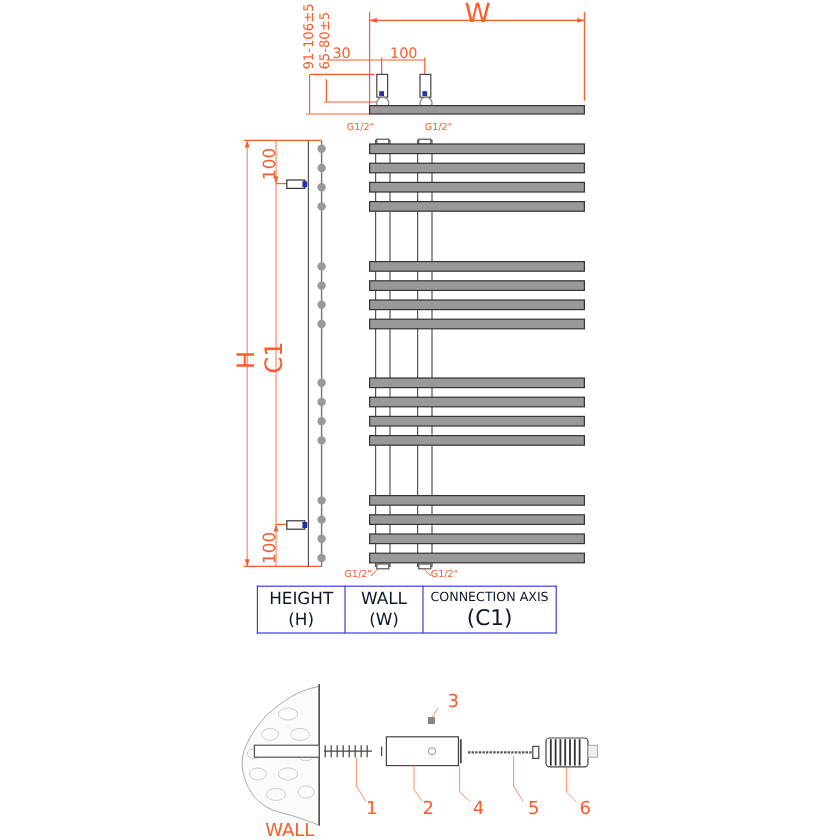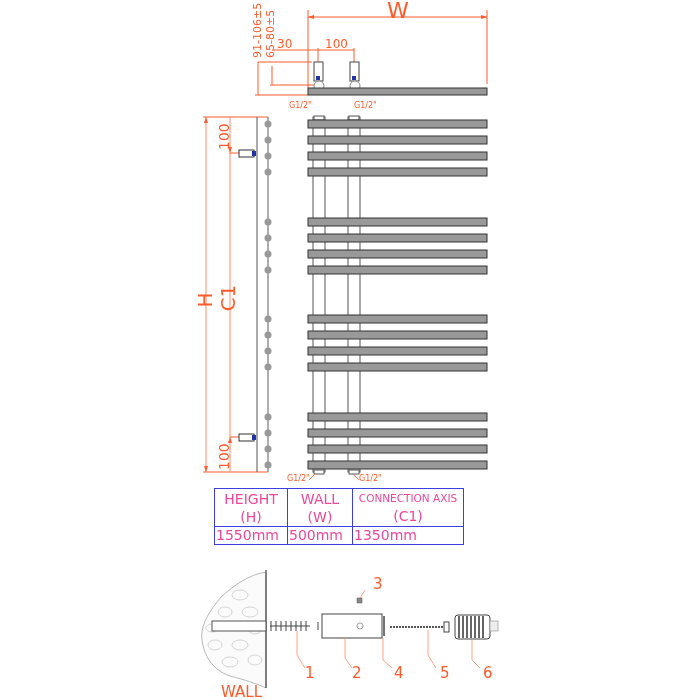--- a/index.html
+++ b/index.html
@@ -1,21 +1,21 @@
 <!DOCTYPE html>
 <html><head>
 <meta charset="utf-8">
 <style>
   html, body { margin: 0; padding: 0; background: #ffffff; }
   body { width: 700px; height: 700px; position: relative; overflow: hidden; font-family: "Liberation Sans", sans-serif; }
   svg.drawing { position: absolute; left: 0; top: 0; }
   .dim { font-family: "DejaVu Sans", sans-serif; fill: #ff5a2a; }
   .spec-table {
     position: absolute; left: 214px; top: 488px; width: 250px;
-    border-collapse: collapse; color: #ec4899;
+    border-collapse: collapse; color: #0f172a;
     font-family: "DejaVu Sans", sans-serif;
   }
   .spec-table td, .spec-table th {
     border: 1.5px solid #3d3de0; padding: 0 1px; font-weight: normal;
     text-align: left; line-height: 17px; white-space: nowrap;
   }
   .spec-table th { text-align: center; font-size: 14px; line-height: 18px; }
   .spec-table th.small { font-size: 10.5px; }
   .spec-table td { font-size: 14px; }
 </style>
@@ -202,21 +202,16 @@
     <text class="dim" x="483" y="678" font-size="15">6</text>
     <text class="dim" x="221" y="697" font-size="15">WALL</text>
   </g>
 </svg>
 
 <table class="spec-table">
   <tbody>
       <tr>
     <th style="width:70px"><span>HEIGHT</span><br><span>(H)</span></th>
     <th style="width:62px"><span>WALL</span><br><span>(W)</span></th>
-    <th class="small"><span>CONNECTION AXIS</span><br><span style="font-size:14px">(C1)</span></th>
-  </tr>
-  <tr>
-    <td>1550mm</td>
-    <td>500mm</td>
-    <td>1350mm</td>
+    <th class="small"><span>CONNECTION AXIS</span><br><span style="font-size:18px">(C1)</span></th>
   </tr>
 </tbody>
   </table>
 
 </body></html>

